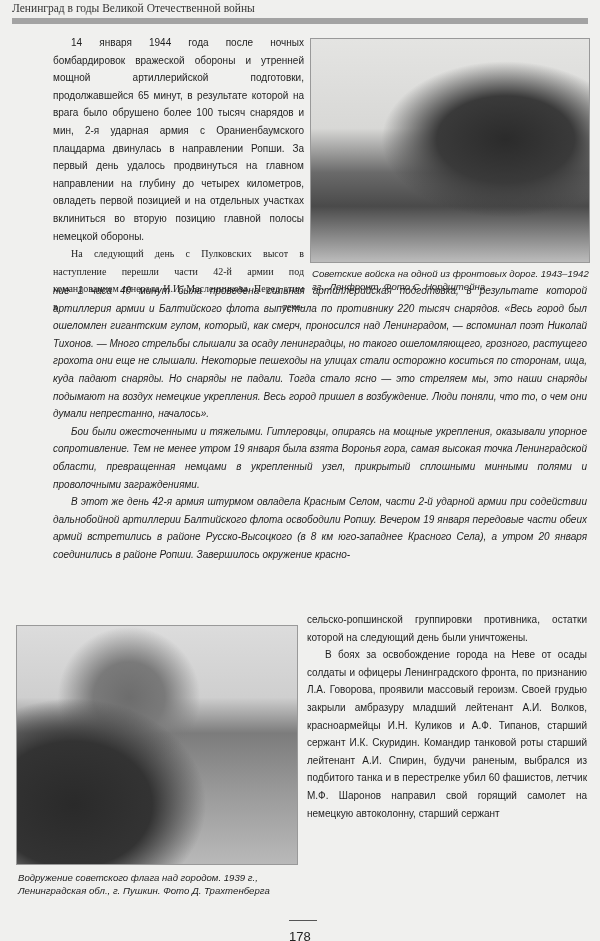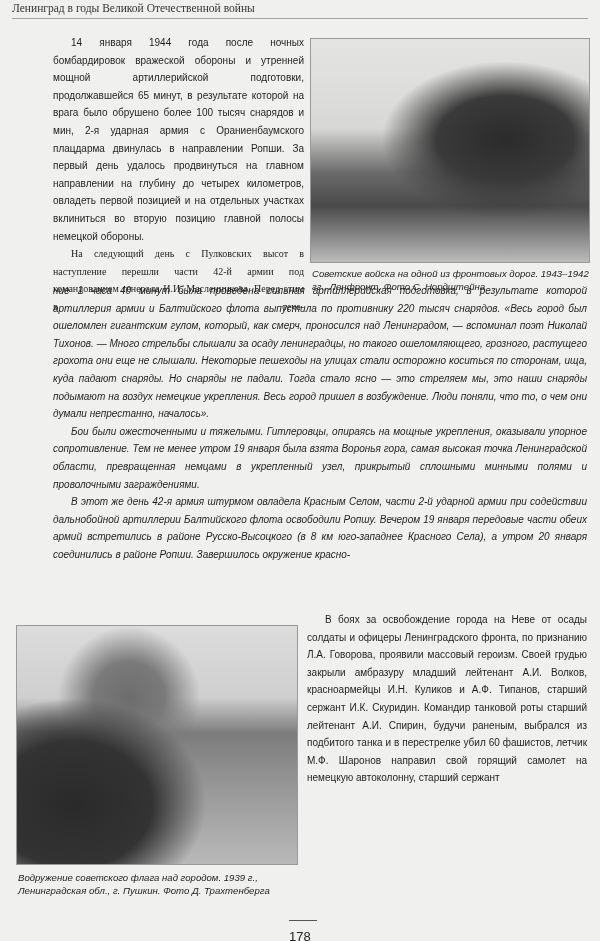--- a/index.html
+++ b/index.html
@@ -6,21 +6,21 @@
   body {
     width: 600px; height: 941px; overflow: hidden;
     background: #f0f0ee;
     font-family: "Liberation Sans", sans-serif;
     color: #1e1e1e;
     position: relative;
   }
   .header {
     position: absolute; left: 12px; top: 2px; width: 576px;
     font-family: "Liberation Serif", serif; font-size: 11.5px; color: #333;
-    padding-bottom: 4px; border-bottom: 1px solid #a3a3a3;
+    padding-bottom: 4px; border-bottom: 6px solid #a3a3a3;
   }
   .text {
     font-size: 10px; line-height: 17.6px; text-align: justify;
     letter-spacing: 0;
   }
   .p { margin: 0; text-indent: 18px; }
   .col-top-left { position: absolute; left: 53px; top: 34px; width: 251px; }
   .col-full { position: absolute; left: 53px; top: 282px; width: 534px; font-style: italic; }
   .col-bottom-right { position: absolute; left: 307px; top: 611px; width: 280px; }
   .photo {
@@ -75,16 +75,17 @@
   <p class="p">Бои были ожесточенными и тяжелыми. Гитлеровцы, опираясь на мощные укрепления, оказывали упорное сопротивление. Тем не менее утром 19 января была взята Воронья гора, самая высокая точка Ленинградской области, превращенная немцами в укрепленный узел, прикрытый сплошными минными полями и проволочными заграждениями.</p>
   <p class="p">В этот же день 42-я армия штурмом овладела Красным Селом, части 2-й ударной армии при содействии дальнобойной артиллерии Балтийского флота освободили Ропшу. Вечером 19 января передовые части обеих армий встретились в районе Русско-Высоцкого (в 8 км юго-западнее Красного Села), а утром 20 января соединились в районе Ропши. Завершилось окружение красно-</p>
 </div>
 
 <div class="photo photo-bottom">
   <span class="photo-desc">Двое мужчин водружают флаг на крыше над городом</span>
 </div>
 <div class="caption caption-bottom">Водружение советского флага над городом. 1939 г., Ленинградская обл., г. Пушкин. Фото Д. Трахтенберга</div>
 
 <div class="text col-bottom-right">
+  <p class="p" style="text-indent:0">сельско-ропшинской группировки противника, остатки которой на следующий день были уничтожены.</p>
   <p class="p">В боях за освобождение города на Неве от осады солдаты и офицеры Ленинградского фронта, по признанию Л.А. Говорова, проявили массовый героизм. Своей грудью закрыли амбразуру младший лейтенант А.И. Волков, красноармейцы И.Н. Куликов и А.Ф. Типанов, старший сержант И.К. Скуридин. Командир танковой роты старший лейтенант А.И. Спирин, будучи раненым, выбрался из подбитого танка и в перестрелке убил 60 фашистов, летчик М.Ф. Шаронов направил свой горящий самолет на немецкую автоколонну, старший сержант</p>
 </div>
 
 <div class="page-number">178</div>
 
 </body></html>

